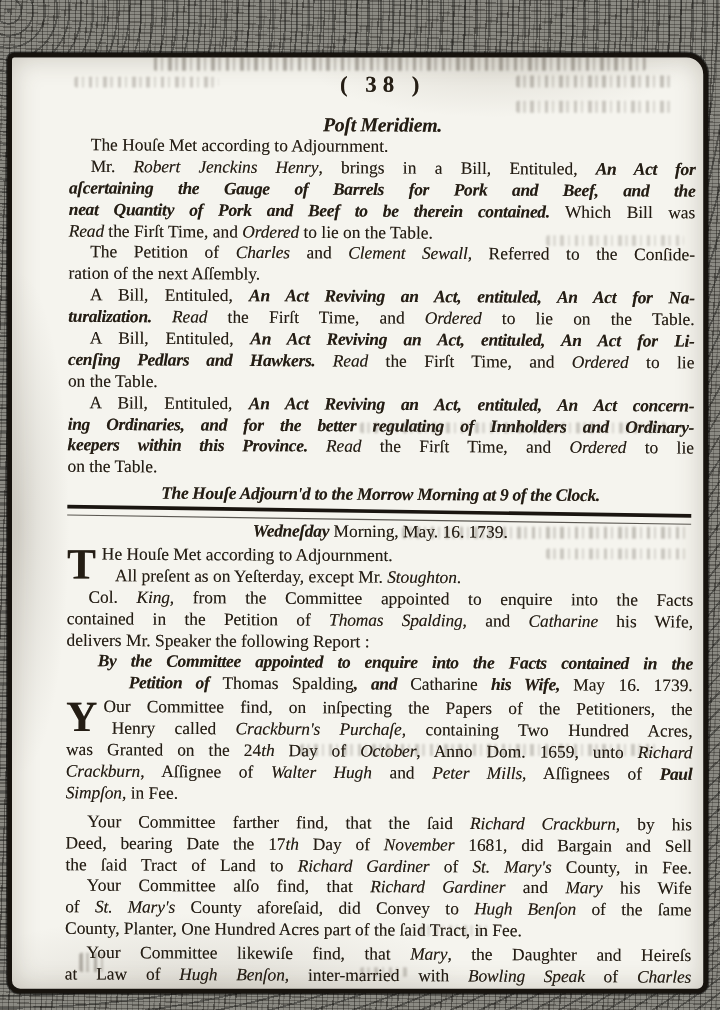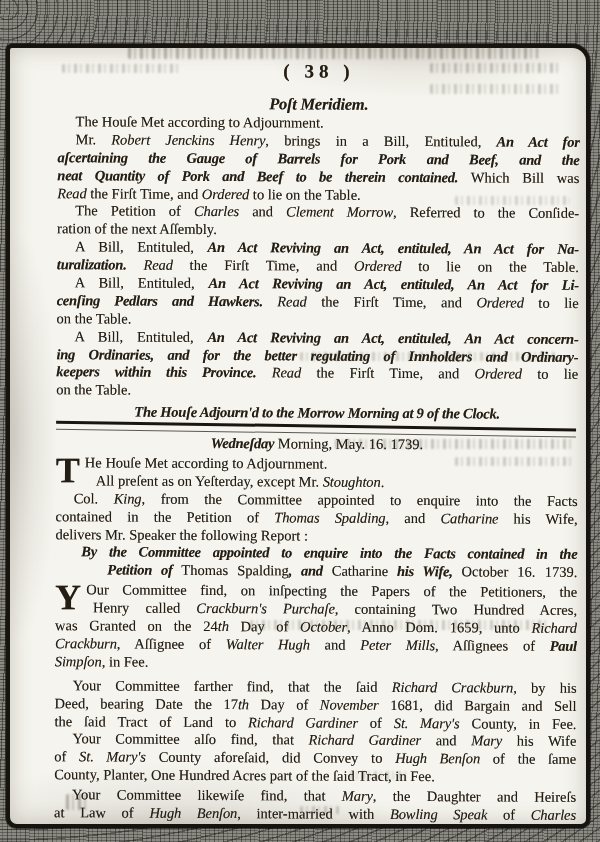--- a/index.html
+++ b/index.html
@@ -65,41 +65,41 @@
 <div class="page">
   <div class="content">
     <div class="pagenum">( 38 )</div>
     <div>
         <div class="line a-c h1"><span class="s-bi">Poſt Meridiem.</span></div>
         <div class="line a-l ind"><span class="s-r">The Houſe Met according to Adjournment.</span></div>
         <div class="line a-j ind"><span class="s-r">Mr. </span><span class="s-i">Robert Jenckins Henry</span><span class="s-r">, brings in a Bill, Entituled, </span><span class="s-bi">An Act for</span></div>
         <div class="line a-j"><span class="s-bi">aſcertaining the Gauge of Barrels for Pork and Beef, and the</span></div>
         <div class="line a-j"><span class="s-bi">neat Quantity of Pork and Beef to be therein contained.</span><span class="s-r"> Which Bill was</span></div>
         <div class="line a-l"><span class="s-i">Read</span><span class="s-r"> the Firſt Time, and </span><span class="s-i">Ordered</span><span class="s-r"> to lie on the Table.</span></div>
-        <div class="line a-j ind"><span class="s-r">The Petition of </span><span class="s-i">Charles</span><span class="s-r"> and </span><span class="s-i">Clement Morrow</span><span class="s-r">, Referred to the Conſide-</span></div>
+        <div class="line a-j ind"><span class="s-r">The Petition of </span><span class="s-i">Charles</span><span class="s-r"> and </span><span class="s-i">Clement Sewall</span><span class="s-r">, Referred to the Conſide-</span></div>
         <div class="line a-l"><span class="s-r">ration of the next Aſſembly.</span></div>
         <div class="line a-j ind"><span class="s-r">A Bill, Entituled, </span><span class="s-bi">An Act Reviving an Act, entituled, An Act for Na-</span></div>
         <div class="line a-j"><span class="s-bi">turalization.</span><span class="s-r"> </span><span class="s-i">Read</span><span class="s-r"> the Firſt Time, and </span><span class="s-i">Ordered</span><span class="s-r"> to lie on the Table.</span></div>
         <div class="line a-j ind"><span class="s-r">A Bill, Entituled, </span><span class="s-bi">An Act Reviving an Act, entituled, An Act for Li-</span></div>
         <div class="line a-j"><span class="s-bi">cenſing Pedlars and Hawkers.</span><span class="s-r"> </span><span class="s-i">Read</span><span class="s-r"> the Firſt Time, and </span><span class="s-i">Ordered</span><span class="s-r"> to lie</span></div>
         <div class="line a-l"><span class="s-r">on the Table.</span></div>
         <div class="line a-j ind"><span class="s-r">A Bill, Entituled, </span><span class="s-bi">An Act Reviving an Act, entituled, An Act concern-</span></div>
         <div class="line a-j"><span class="s-bi">ing Ordinaries, and for the better regulating of Innholders and Ordinary-</span></div>
         <div class="line a-j"><span class="s-bi">keepers within this Province.</span><span class="s-r"> </span><span class="s-i">Read</span><span class="s-r"> the Firſt Time, and </span><span class="s-i">Ordered</span><span class="s-r"> to lie</span></div>
         <div class="line a-l"><span class="s-r">on the Table.</span></div>
         <div class="line a-c" style="margin-top: 4px;"><span class="s-bi">The Houſe Adjourn'd to the Morrow Morning at 9 of the Clock.</span></div>
         <div class="rule"></div>
         <div class="line a-c" style="margin-top: 2px;"><span class="s-bi">Wedneſday</span><span class="s-r"> Morning, May. 16. 1739.</span></div>
         <div class="line a-l" style="margin-top: 2px;"><span class="s-dc">T</span><span class="s-r">He Houſe Met according to Adjournment.</span></div>
         <div class="line a-l" style="padding-left: 40px;"><span class="s-r">All preſent as on Yeſterday, except Mr. </span><span class="s-i">Stoughton</span><span class="s-r">.</span></div>
         <div class="line a-j ind"><span class="s-r">Col. </span><span class="s-i">King</span><span class="s-r">, from the Committee appointed to enquire into the Facts</span></div>
         <div class="line a-j"><span class="s-r">contained in the Petition of </span><span class="s-i">Thomas Spalding</span><span class="s-r">, and </span><span class="s-i">Catharine</span><span class="s-r"> his Wife,</span></div>
         <div class="line a-l"><span class="s-r">delivers Mr. Speaker the following Report :</span></div>
         <div class="line a-j" style="padding-left: 26px;"><span class="s-bi">By the Committee appointed to enquire into the Facts contained in the</span></div>
-        <div class="line a-j" style="padding-left: 52px;"><span class="s-bi">Petition of </span><span class="s-r">Thomas Spalding</span><span class="s-bi">, and </span><span class="s-r">Catharine</span><span class="s-bi"> his Wife, </span><span class="s-r">October 16. 1739.</span></div>
+        <div class="line a-j" style="padding-left: 52px;"><span class="s-bi">Petition of </span><span class="s-r">Thomas Spalding</span><span class="s-bi">, and </span><span class="s-r">Catharine</span><span class="s-bi"> his Wife, </span><span class="s-r">May 16. 1739.</span></div>
         <div class="line a-j" style="margin-top: 2px;"><span class="s-dc">Y</span><span class="s-r">Our Committee find, on inſpecting the Papers of the Petitioners, the</span></div>
         <div class="line a-j" style="padding-left: 38px;"><span class="s-r">Henry called </span><span class="s-i">Crackburn's Purchaſe</span><span class="s-r">, containing Two Hundred Acres,</span></div>
         <div class="line a-j"><span class="s-r">was Granted on the 24</span><span class="s-i">th</span><span class="s-r"> Day of </span><span class="s-i">October</span><span class="s-r">, Anno Dom. 1659, unto </span><span class="s-i">Richard</span></div>
         <div class="line a-j"><span class="s-i">Crackburn</span><span class="s-r">, Aſſignee of </span><span class="s-i">Walter Hugh</span><span class="s-r"> and </span><span class="s-i">Peter Mills</span><span class="s-r">, Aſſignees of </span><span class="s-bi">Paul</span></div>
         <div class="line a-l"><span class="s-i">Simpſon</span><span class="s-r">, in Fee.</span></div>
         <div class="line a-j ind" style="margin-top: 6px;"><span class="s-r">Your Committee farther find, that the ſaid </span><span class="s-i">Richard Crackburn</span><span class="s-r">, by his</span></div>
         <div class="line a-j"><span class="s-r">Deed, bearing Date the 17</span><span class="s-i">th</span><span class="s-r"> Day of </span><span class="s-i">November</span><span class="s-r"> 1681, did Bargain and Sell</span></div>
         <div class="line a-j"><span class="s-r">the ſaid Tract of Land to </span><span class="s-i">Richard Gardiner</span><span class="s-r"> of </span><span class="s-i">St. Mary's</span><span class="s-r"> County, in Fee.</span></div>
         <div class="line a-j ind"><span class="s-r">Your Committee alſo find, that </span><span class="s-i">Richard Gardiner</span><span class="s-r"> and </span><span class="s-i">Mary</span><span class="s-r"> his Wife</span></div>
         <div class="line a-j"><span class="s-r">of </span><span class="s-i">St. Mary's</span><span class="s-r"> County aforeſaid, did Convey to </span><span class="s-i">Hugh Benſon</span><span class="s-r"> of the ſame</span></div>

